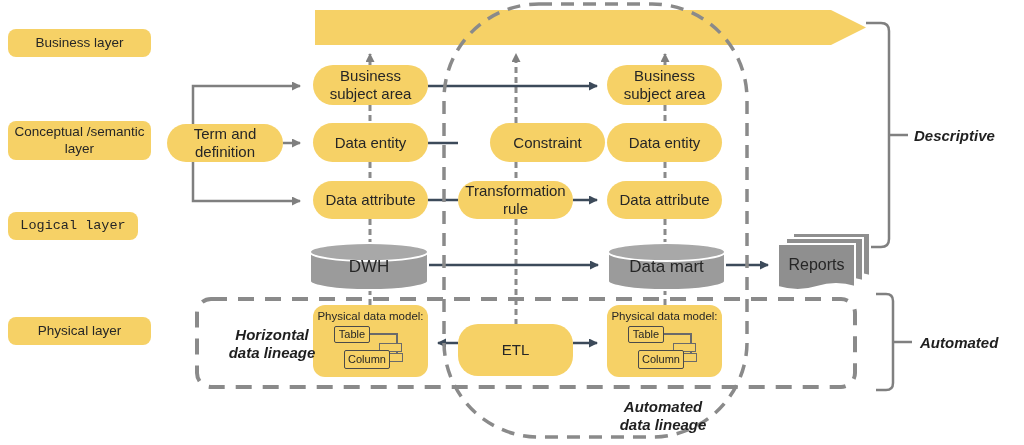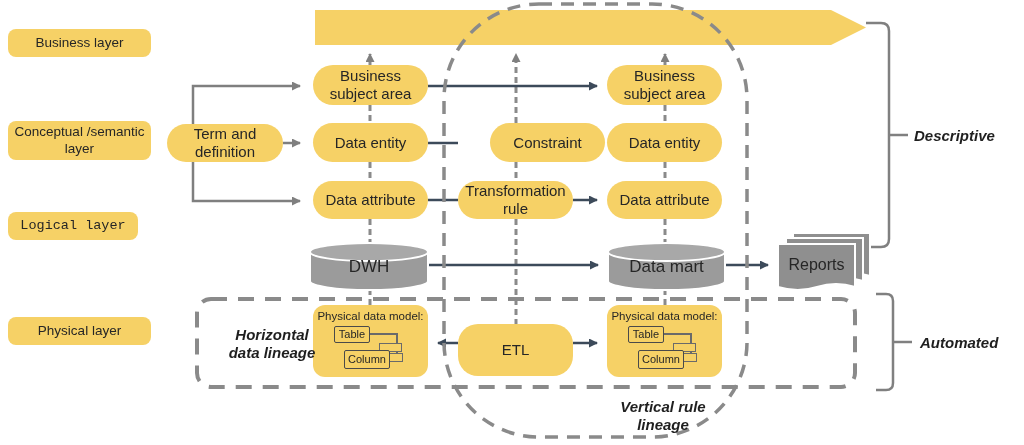--- a/index.html
+++ b/index.html
@@ -165,15 +165,15 @@
     <div class="mini-box" style="left:31px; top:45px; width:46px; height:19px;">Column</div>
   </div>
 
   <div class="store-label" style="left:310px; top:255px; width:118px; height:24px;">DWH</div>
   <div class="store-label" style="left:778px; top:252px; width:77px; height:26px; font-size:16px;">Reports</div>
   <div class="store-label" style="left:608px; top:255px; width:117px; height:24px;">Data mart</div>
 
   <div class="annot" style="left:914px; top:127px;">Descriptive</div>
   <div class="annot" style="left:920px; top:334px;">Automated</div>
   <div class="annot center" style="left:206px; top:326px; width:100px;margin-left:16px;">Horizontal data lineage</div>
-  <div class="annot center" style="left:613px; top:398px; width:100px;">Vertical rule lineage</div>
+  <div class="annot center" style="left:613px; top:398px; width:100px;">Automated data lineage</div>
 
 </div>
 
 </body></html>

